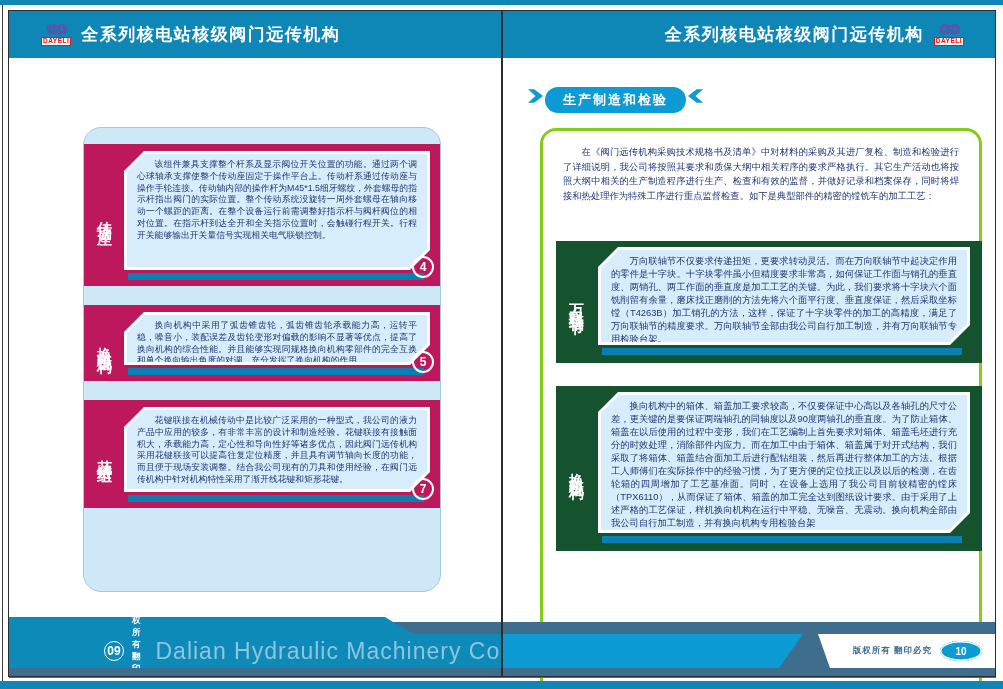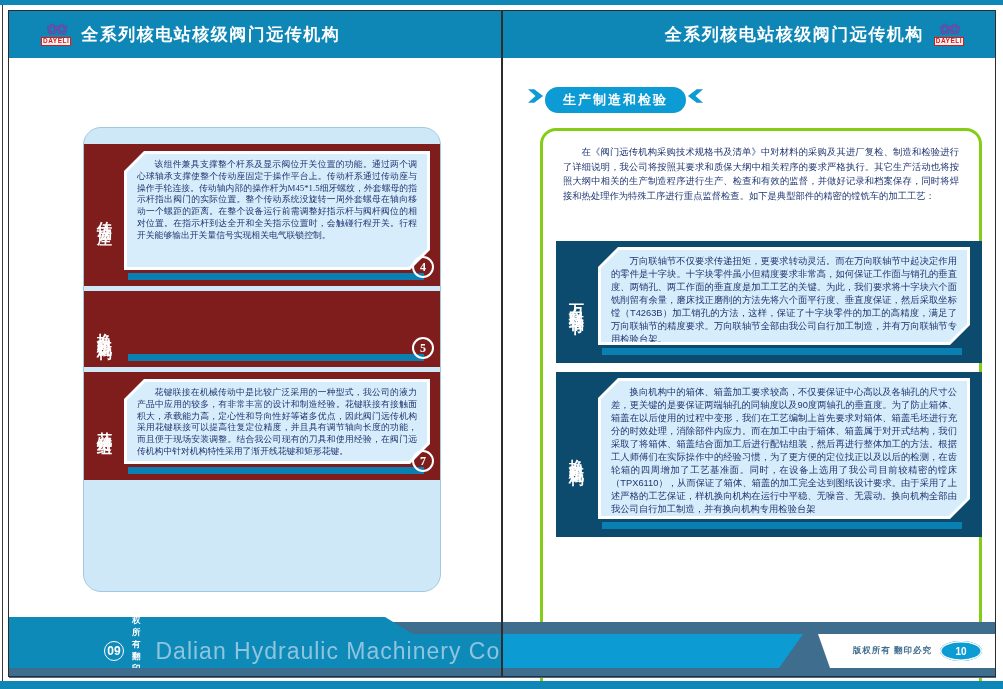--- a/index.html
+++ b/index.html
@@ -24,21 +24,21 @@
     border:1px solid #e01818; padding:0 1px; background:#f3f3f3; }
 
   
   .page-outline { position:absolute; top:10px; height:667px; border:1.5px solid #2d2d2d; z-index:30; pointer-events:none; }
   .page-outline.pl { left:8px;   width:494px; }
   .page-outline.pr { left:502px; width:494px; }
 
   
   .l-container { position:absolute; left:83px; top:127px; width:358px; height:465px;
     background:#cfe8f7; border:1px solid #a2c9e2; border-radius:18px; padding-top:16px; overflow:hidden; }
-  .sec { position:relative; background:#7f1d1d; margin-bottom:5px;font-family:Liberation Serif, serif; }
+  .sec { position:relative; background:#be185d; margin-bottom:19px; }
   .sec-label { position:absolute; left:0; top:0; bottom:0; width:40px; display:flex; align-items:center; justify-content:center;
     color:#ffffff; font-weight:bold; font-size:15px;
     writing-mode:vertical-rl; text-orientation:upright; letter-spacing:4px; }
   .cut-box { position:absolute; left:40px; right:10px; top:7px; bottom:16px; background:#ffffff;
     clip-path:polygon(20px 0, 100% 0, 100% calc(100% - 20px), calc(100% - 20px) 100%, 0 100%, 0 20px); }
   .cut-inner { position:absolute; left:3px; right:3px; top:3px; bottom:3px; background:#d7edfb; overflow:hidden;
     clip-path:polygon(18px 0, 100% 0, 100% calc(100% - 18px), calc(100% - 18px) 100%, 0 100%, 0 18px); }
   .body-text { padding:5px 10px; font-size:8.8px; line-height:11.8px; color:#1e3570;
     text-align:justify; text-indent:2em; height:100%; overflow:hidden; }
   .shadow-bar { position:absolute; left:44px; right:16px; bottom:6px; height:7px; background:#0a7fb2; }
@@ -51,23 +51,23 @@
   .badge-pill { background:#0c9bd4; color:#fff; font-weight:bold; font-size:13px; letter-spacing:2px;
     border-radius:13px; padding:4px 18px; }
   .badge-arrow { width:15px; height:18px; background:#0c9bd4; }
   .badge-arrow.l { margin-right:2px; clip-path:polygon(0 12%, 42% 12%, 100% 50%, 42% 88%, 0 88%, 50% 50%); }
   .badge-arrow.r { margin-left:2px;  clip-path:polygon(100% 12%, 58% 12%, 0 50%, 58% 88%, 100% 88%, 50% 50%); }
 
   .r-container { position:absolute; left:540px; top:128px; width:442px; height:572px; background:#ffffff;
     border:3px solid #84cc16; border-radius:16px; overflow:visible; }
   .intro-text { padding:14px 20px 8px 20px; font-size:9.3px; line-height:14.5px; color:#1e3570;
     text-align:justify; text-indent:2em; }
-  .r-sec { position:absolute; left:13px; right:-3px; background:#0c4a6e; }
+  .r-sec { position:absolute; left:13px; right:-3px; background:#14532d; }
   .r-secA { top:110px; height:122px; }
-  .r-secB { top:241px; height:165px;padding-left:44px; }
+  .r-secB { top:255px; height:165px;padding-left:44px; }
   .r-sec .cut-box { left:42px; right:12px; top:6px; bottom:18px; }
   .r-sec .body-text { font-size:9.3px; line-height:13px; }
   .r-sec .shadow-bar { left:46px; right:20px; bottom:8px; }
 
   
   .slate-band { position:absolute; left:9px; top:622px; width:987px; height:56px; background:#3f6d8e; }
   .foot-blue-left { position:absolute; left:9px; top:617px; width:493px; height:51px; background:#0e8ab9;
     clip-path:polygon(0 0, 376px 0, 404px 17px, 100% 17px, 100% 100%, 0 100%);
     display:flex; align-items:center; padding:17px 0 0 95px; }
   .pg-circle { width:20px; height:20px; border:1.5px solid #ffffff; border-radius:50%; color:#ffffff;
@@ -116,20 +116,25 @@
         <div class="cut-inner">
           <div class="body-text">该组件兼具支撑整个杆系及显示阀位开关位置的功能。通过两个调心球轴承支撑使整个传动座固定于操作平台上。传动杆系通过传动座与操作手轮连接。传动轴内部的操作杆为M45*1.5细牙螺纹，外套螺母的指示杆指出阀门的实际位置。整个传动系统没旋转一周外套螺母在轴向移动一个螺距的距离。在整个设备运行前需调整好指示杆与阀杆阀位的相对位置。在指示杆到达全开和全关指示位置时，会触碰行程开关。行程开关能够输出开关量信号实现相关电气联锁控制。</div>
         </div>
       </div>
       <div class="shadow-bar"></div>
       <div class="num-circle">4</div>
     </div>
 
     <div class="sec sec2">
       <div class="sec-label">换向机构</div>
+      <div class="cut-box">
+        <div class="cut-inner">
+          <div class="body-text">换向机构中采用了弧齿锥齿轮，弧齿锥齿轮承载能力高，运转平稳，噪音小，装配误差及齿轮变形对偏载的影响不显著等优点，提高了换向机构的综合性能。并且能够实现同规格换向机构零部件的完全互换和单个换向输出角度的对调，充分发挥了换向机构的作用。</div>
+        </div>
+      </div>
       <div class="shadow-bar"></div>
       <div class="num-circle">5</div>
     </div>
 
 
     <div class="sec sec4">
       <div class="sec-label">花键组</div>
       <div class="cut-box">
         <div class="cut-inner">
           <div class="body-text">花键联接在机械传动中是比较广泛采用的一种型式，我公司的液力产品中应用的较多，有非常丰富的设计和制造经验。花键联接有接触面积大，承载能力高，定心性和导向性好等诸多优点，因此阀门远传机构采用花键联接可以提高往复定位精度，并且具有调节轴向长度的功能，而且便于现场安装调整。结合我公司现有的刀具和使用经验，在阀门远传机构中针对机构特性采用了渐开线花键和矩形花键。</div>

